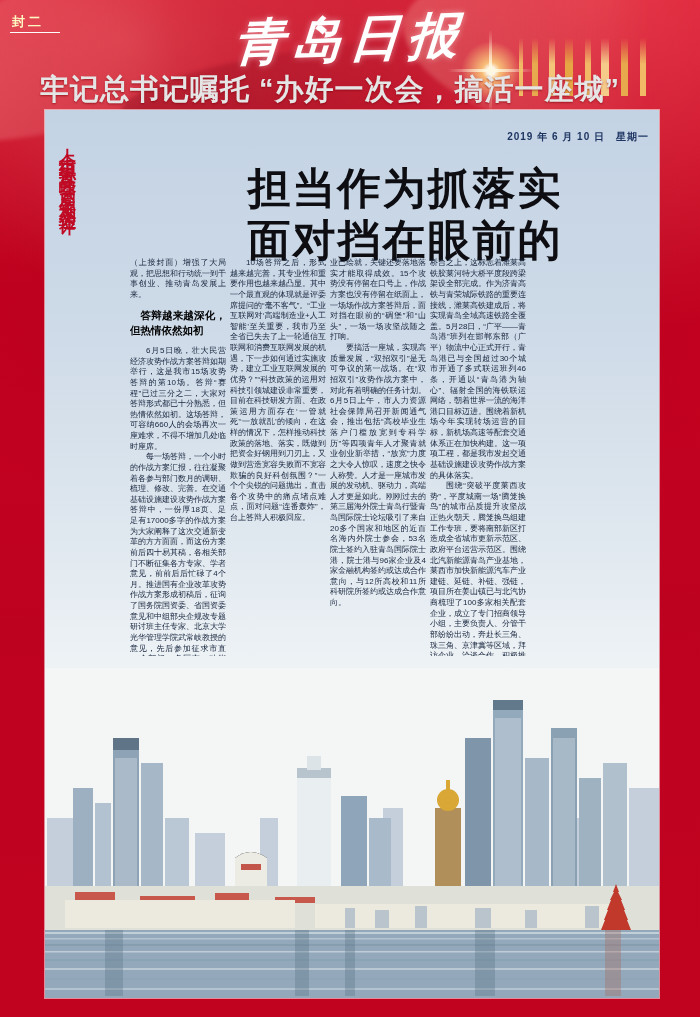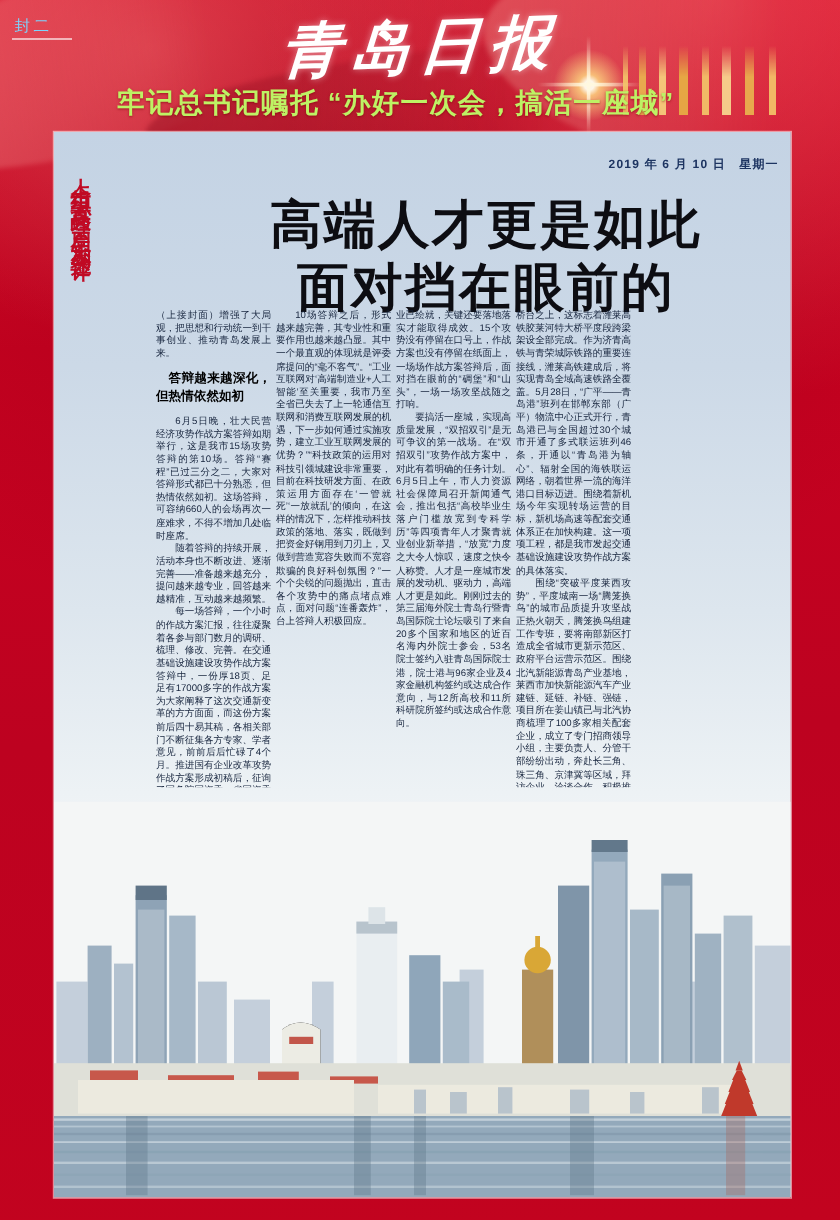--- a/index.html
+++ b/index.html
@@ -18,21 +18,21 @@
   }
   .ribbon{position:absolute;border-radius:50%;filter:blur(2px);opacity:.5;}
   .ribbon.r1{left:-120px;top:-30px;width:420px;height:150px;transform:rotate(-18deg);
     background:linear-gradient(100deg,rgba(255,180,170,.8),rgba(180,0,25,.0) 70%);}
   .ribbon.r2{left:120px;top:40px;width:520px;height:90px;transform:rotate(-6deg);
     background:linear-gradient(100deg,rgba(120,0,18,.7),rgba(120,0,18,0) 70%);}
   .ribbon.r3{right:-80px;top:-20px;width:380px;height:160px;transform:rotate(12deg);
     background:linear-gradient(80deg,rgba(255,200,180,.55),rgba(255,200,180,0) 65%);}
 
   
-  .page-label{position:absolute;left:12px;top:13px;color:#7dd3fc;font-size:13px;font-weight:normal;
+  .page-label{position:absolute;left:12px;top:13px;color:#fef9c3;font-size:13px;font-weight:bold;
     letter-spacing:3px;z-index:5;}
   .page-label-rule{position:absolute;left:10px;top:32px;width:50px;height:1px;background:#fff;z-index:5;}
   .masthead{position:absolute;left:0;top:6px;width:700px;text-align:center;z-index:4;}
   .masthead span{display:inline-block;transform:rotate(-2deg) skewX(-6deg);
     font-family:"DejaVu Serif","Liberation Serif",serif;font-style:italic;font-weight:bold;
     font-size:50px;color:#fff;letter-spacing:8px;text-shadow:0 0 6px rgba(255,255,255,.45);}
   .gold-art{position:absolute;right:40px;top:22px;width:210px;height:80px;z-index:3;}
   .gold-art .flare{position:absolute;left:6px;top:14px;width:70px;height:70px;
     background:radial-gradient(circle,rgba(255,255,240,.95) 0 8%,rgba(255,220,130,.8) 18%,rgba(255,200,90,0) 60%);}
   .gold-art .flare:before{content:"";position:absolute;left:33px;top:-6px;width:3px;height:82px;
@@ -40,21 +40,21 @@
   .gold-art .flare:after{content:"";position:absolute;left:-8px;top:33px;width:86px;height:3px;
     background:linear-gradient(90deg,rgba(255,255,255,0),#fff8e0 50%,rgba(255,255,255,0));}
   .gold-art .bars{position:absolute;right:0;bottom:6px;width:150px;height:58px;opacity:.9;
     background:
       linear-gradient(90deg,transparent 0 6%, #f4c86a 6% 9%, transparent 9% 15%, #eab64f 15% 19%, transparent 19% 26%,
         #f7d47e 26% 30%, transparent 30% 37%, #e8b244 37% 42%, transparent 42% 50%, #f4c86a 50% 54%,
         transparent 54% 61%, #f9dc92 61% 66%, transparent 66% 74%, #eab64f 74% 79%, transparent 79% 87%, #f4c86a 87% 91%, transparent 91%);
     -webkit-mask-image:linear-gradient(to top,#000 55%,transparent);mask-image:linear-gradient(to top,#000 55%,transparent);
     filter:blur(.4px);}
   .banner-slogan{position:absolute;left:0;top:70px;width:660px;text-align:center;z-index:5;
-    color:#bef264;font-weight:900;font-size:23px;letter-spacing:1px;
+    color:#e5e5e5;font-weight:900;font-size:29px;letter-spacing:1px;
     text-shadow:0 1px 2px rgba(120,0,10,.6);white-space:nowrap;}
 
   
   .inner{position:absolute;left:45px;top:110px;width:614px;height:888px;overflow:hidden;
     background:linear-gradient(180deg,var(--sky-top,#c4d3e4) 0%,#ccd9e7 22%,#dde6ee 45%,#edf2f5 62%,#f7f8f7 72%);
     box-shadow:0 0 0 1px rgba(255,255,255,.55);}
   .dateline{position:absolute;top:20px;right:10px;font-size:10px;font-weight:bold;
     color:var(--dateline-navy,#1d3461);letter-spacing:1px;}
   .series-label{position:absolute;left:14px;top:24px;writing-mode:vertical-rl;
     color:var(--series-red,#c00a24);font-size:17px;font-weight:bold;letter-spacing:5px;line-height:1;}
@@ -193,30 +193,29 @@
         <rect x="430" y="262" width="20" height="66"></rect>
       <rect x="560" y="262" width="16" height="66" fill="#a8675c"></rect>
     </g>
   </svg>
 
   <div class="dateline" data-interactable="false">2019 年 6 月 10 日　星期一</div>
 
   <div class="series-label" data-interactable="false">上合组织青岛峰会一周年系列述评②</div>
 
   <div class="headline" data-interactable="false">
-    <div data-interactable="false">高端人才更是如此</div>
+    <div data-interactable="false">担当作为抓落实</div>
     <div data-interactable="false">面对挡在眼前的</div>
   </div>
 
   <div class="article" data-interactable="false">
       <div class="col" data-interactable="false">
         <p data-interactable="false" class="noindent">（上接封面）增强了大局观，把思想和行动统一到干事创业、推动青岛发展上来。</p>
         <h3 data-interactable="false">答辩越来越深化，但热情依然如初</h3>
         <p data-interactable="false">6月5日晚，壮大民营经济攻势作战方案答辩如期举行，这是我市15场攻势答辩的第10场。答辩“赛程”已过三分之二，大家对答辩形式都已十分熟悉，但热情依然如初。这场答辩，可容纳660人的会场再次一座难求，不得不增加几处临时座席。</p>
-        <p data-interactable="false">随着答辩的持续开展，活动本身也不断改进、逐渐完善——准备越来越充分，提问越来越专业，回答越来越精准，互动越来越频繁。</p>
         <p data-interactable="false">每一场答辩，一个小时的作战方案汇报，往往凝聚着各参与部门数月的调研、梳理、修改、完善。在交通基础设施建设攻势作战方案答辩中，一份厚18页、足足有17000多字的作战方案为大家阐释了这次交通新变革的方方面面，而这份方案前后四十易其稿，各相关部门不断征集各方专家、学者意见，前前后后忙碌了4个月。推进国有企业改革攻势作战方案形成初稿后，征询了国务院国资委、省国资委意见和中组部央企规改专题研讨班主任专家、北京大学光华管理学院武常岐教授的意见，先后参加征求市直28个部门、各区市、功能区和28家市属企业意见，邀请了有关部门、高校及机构进行研讨论证，场场答辩莫不如此。</p>
       </div>
       <div class="col" data-interactable="false">
         <p data-interactable="false">10场答辩之后，形式越来越完善，其专业性和重要作用也越来越凸显。其中一个最直观的体现就是评委席提问的“毫不客气”。“工业互联网对‘高端制造业+人工智能’至关重要，我市乃至全省已失去了上一轮通信互联网和消费互联网发展的机遇，下一步如何通过实施攻势，建立工业互联网发展的优势？”“科技政策的运用对科技引领城建设非常重要，目前在科技研发方面、在政策运用方面存在‘一管就死’‘一放就乱’的倾向，在这样的情况下，怎样推动科技政策的落地、落实，既做到把资金好钢用到刀刃上，又做到营造宽容失败而不宽容欺骗的良好科创氛围？”一个个尖锐的问题抛出，直击各个攻势中的痛点堵点难点，面对问题“连番轰炸”，台上答辩人积极回应。</p>
       </div>
       <div class="col" data-interactable="false">
         <p data-interactable="false" class="noindent">业已绘就，关键还要落地落实才能取得成效。15个攻势没有停留在口号上，作战方案也没有停留在纸面上，一场场作战方案答辩后，面对挡在眼前的“碉堡”和“山头”，一场一场攻坚战随之打响。</p>
         <p data-interactable="false">要搞活一座城，实现高质量发展，“双招双引”是无可争议的第一战场。在“双招双引”攻势作战方案中，对此有着明确的任务计划。6月5日上午，市人力资源社会保障局召开新闻通气会，推出包括“高校毕业生落户门槛放宽到专科学历”等四项青年人才聚青就业创业新举措，“放宽”力度之大令人惊叹，速度之快令人称赞。人才是一座城市发展的发动机、驱动力，高端人才更是如此。刚刚过去的第三届海外院士青岛行暨青岛国际院士论坛吸引了来自20多个国家和地区的近百名海内外院士参会，53名院士签约入驻青岛国际院士港，院士港与96家企业及4家金融机构签约或达成合作意向，与12所高校和11所科研院所签约或达成合作意向。</p>
       </div>
       <div class="col" data-interactable="false">

